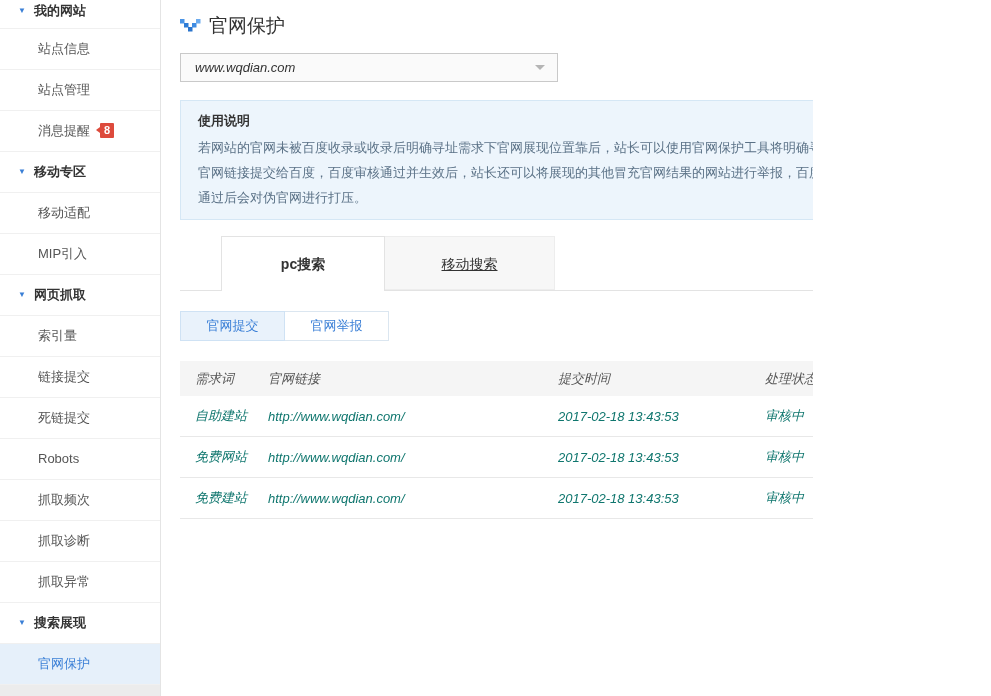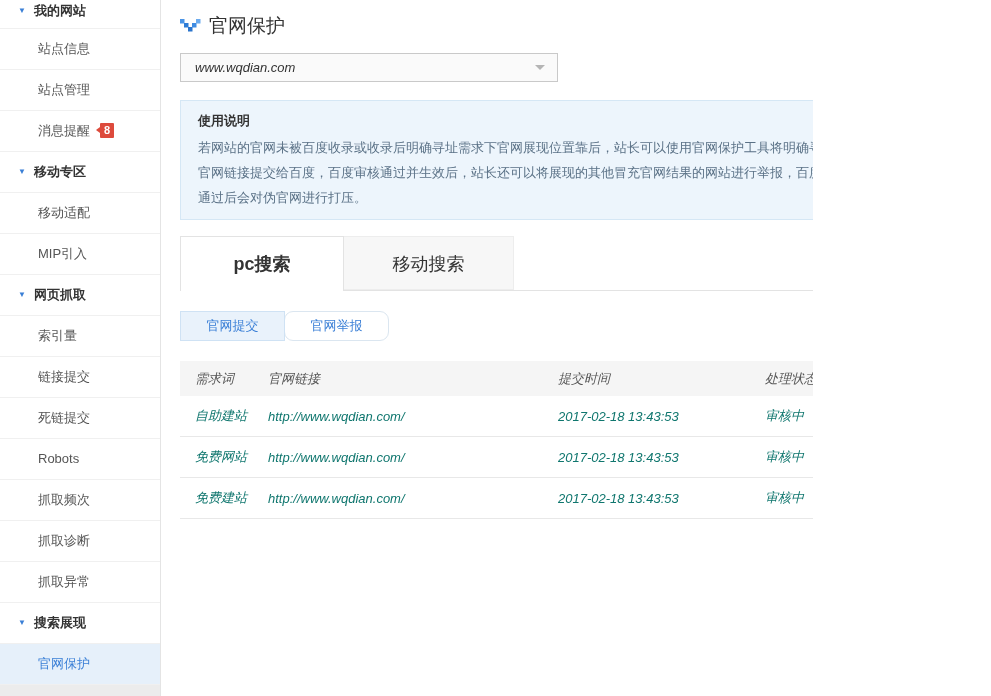--- a/index.html
+++ b/index.html
@@ -29,27 +29,27 @@
   .site-select { position:relative; margin-top:14px; width:376px; height:27px; line-height:27px; background:#fafafa; border:1px solid #c9c9c9; font-size:13px; color:#333; padding-left:0; cursor:pointer;font-style:italic; }
   .site-select .val { padding-left:14px; }
   .select-arrow { position:absolute; right:12px; top:11px; width:0; height:0; border-left:5px solid transparent; border-right:5px solid transparent; border-top:5px solid #b5b5b5; }
 
   .notice { margin-top:18px; width:735px; background:#edf5fc; border:1px solid #d5e7f5; padding:11px 17px 9px 17px; }
   .notice-title { font-size:13px; font-weight:bold; color:#333; line-height:18px; margin-bottom:5px; }
   .notice-body { font-size:13px; color:#5a7186; line-height:25px; }
 
   .tabs { position:relative; margin-top:16px; height:55px; width:771px; }
   .tabs::after { content:""; position:absolute; left:0; right:0; bottom:0; height:1px; background:#e3e3e3; }
-  .tab { position:absolute; top:0; box-sizing:border-box; text-align:center; font-size:18px; color:#333; cursor:pointer; }
+  .tab { position:absolute; top:0; box-sizing:border-box; text-align:center; font-size:14px; color:#333; cursor:pointer;margin-left:41px; }
   .tab.active { left:0; width:164px; height:55px; line-height:54px; background:#fff; border:1px solid #e3e3e3; border-bottom:none; font-weight:bold; z-index:2; }
-  .tab.inactive { left:164px; width:170px; height:54px; line-height:54px; background:#f7f7f7; border:1px solid #ededed; border-left:none; }
+  .tab.inactive { left:164px; width:170px; height:54px; line-height:54px; background:#f7f7f7; border:1px solid #ededed; border-left:none;text-decoration:underline; }
 
   .subtabs { margin-top:20px; display:flex; }
   .subtab { box-sizing:border-box; width:105px; height:30px; line-height:28px; text-align:center; font-size:13px; color:#3a7fd6; background:#fff; border:1px solid #dbe6f0; cursor:pointer; }
-  .subtab + .subtab { margin-left:-1px;border-radius:9px; }
+  .subtab + .subtab { margin-left:-1px; }
   .subtab.active { background:#e9f2fb; border:1px solid #cfe2f4; z-index:1; }
 
   .section-title { margin-top:19px; display:flex; align-items:center; }
   .section-bar { width:4px; height:15px; background:#3a7fd6; margin-right:8px; }
   .section-text { font-size:14px; font-weight:bold; color:#333; }
 
   table.data { margin-top:20px; width:771px; border-collapse:collapse; table-layout:fixed; font-size:13px;font-style:italic; }
   table.data th { background:#f5f5f5; height:35px; font-weight:normal; text-align:left; color:#555; }
   table.data td { height:40px; border-bottom:1px solid #e8e8e8; color:#0f766e; }
   table.data th:first-child, table.data td:first-child { padding-left:15px; }

